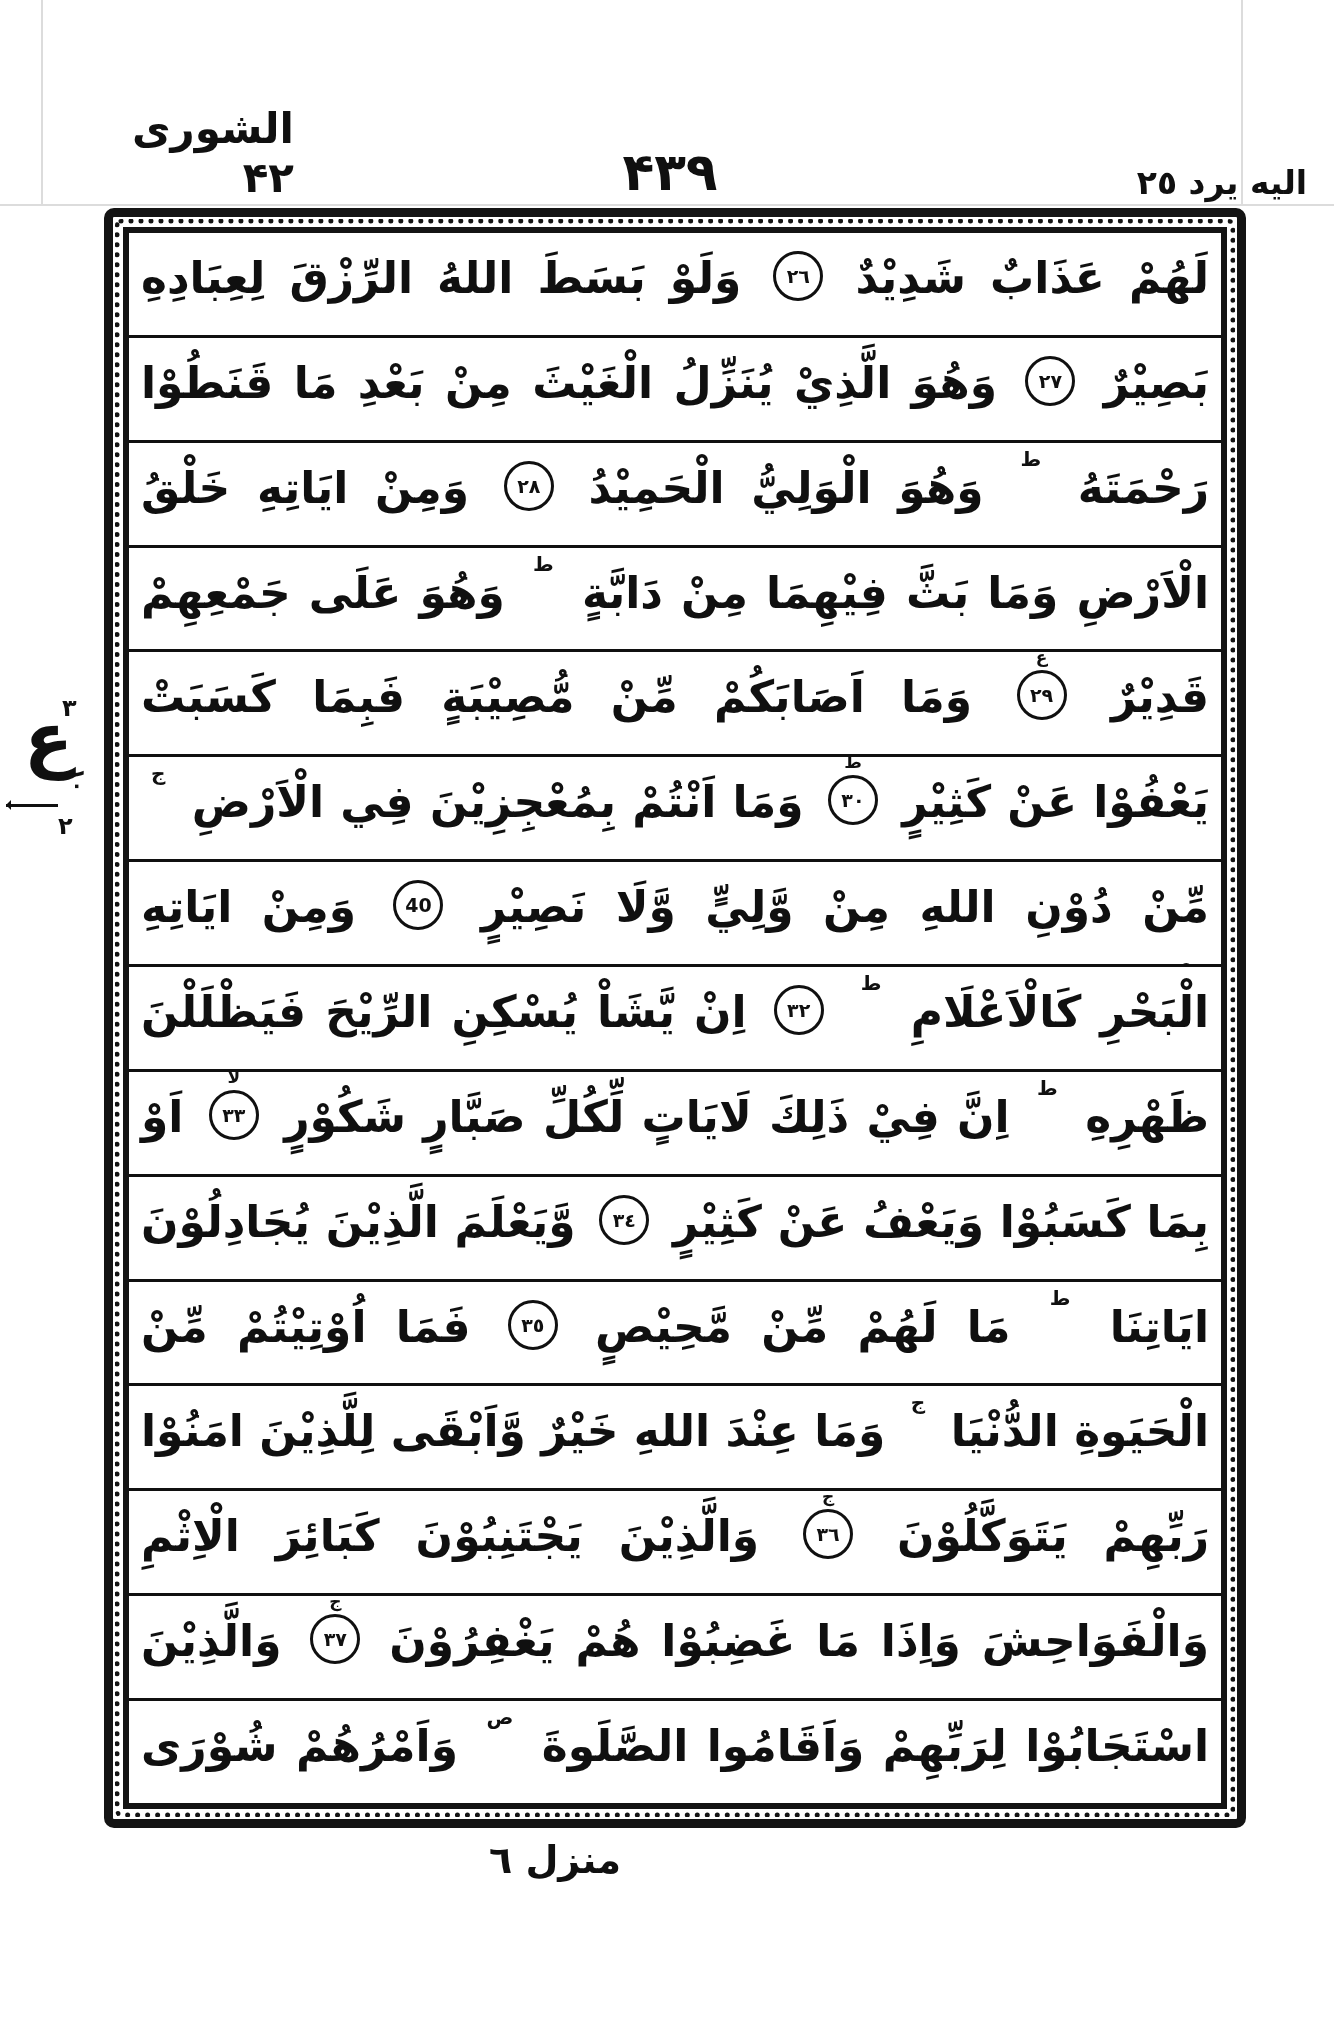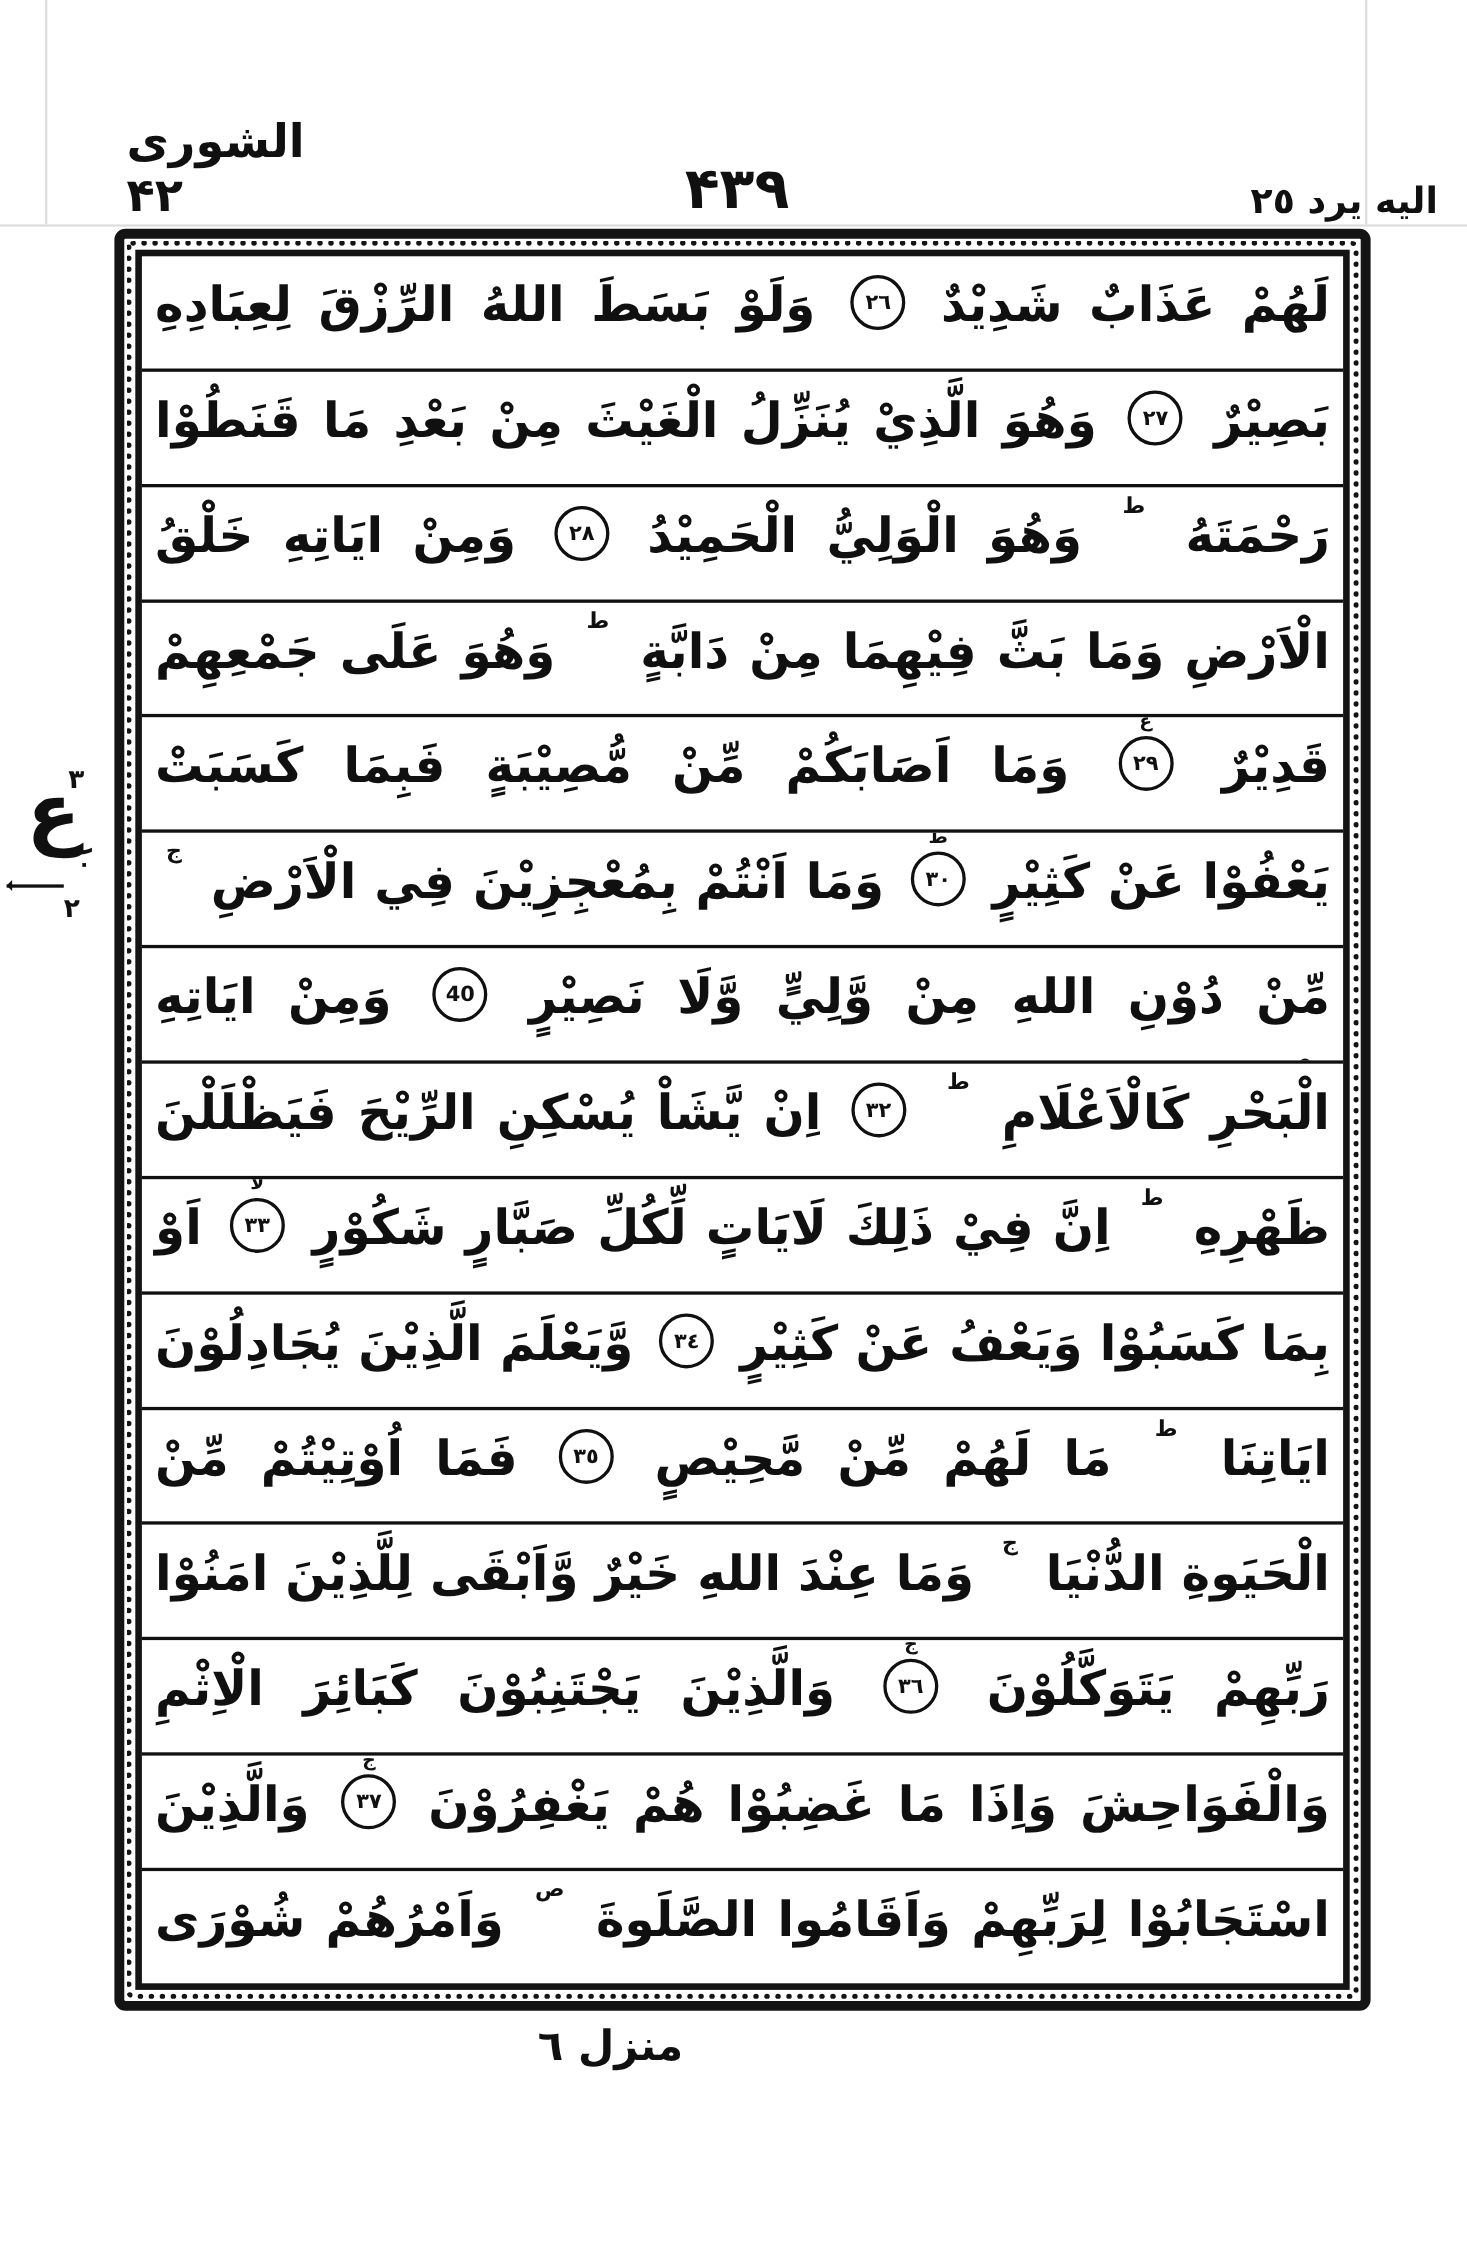--- a/index.html
+++ b/index.html
@@ -8,21 +8,21 @@
     font-family:"DejaVu Sans",sans-serif;color:#101010;overflow:hidden;
   }
   
   .hairline{position:absolute;background:#dcdcdc;}
   .hl-h{left:0;top:204px;width:1334px;height:2px;}
   .hl-v-left{left:41px;top:0;width:2px;height:204px;}
   .hl-v-right{left:1241px;top:0;width:2px;height:204px;}
 
   
   .header{position:absolute;top:116px;left:0;width:1334px;height:86px;}
-  .surah-label{position:absolute;right:1040px;left:115px;bottom:0;text-align:left;
+  .surah-label{position:absolute;right:1040px;left:115px;bottom:0;text-align:right;
     font-size:42px;font-weight:bold;direction:rtl;}
   .page-number{position:absolute;left:600px;width:140px;bottom:0;text-align:center;
     font-size:52px;font-weight:bold;letter-spacing:6px;}
   .juz-label{position:absolute;left:1020px;right:0;bottom:0;padding-left:90px;
     font-size:33px;font-weight:bold;direction:rtl;text-align:center;box-sizing:border-box;}
 
   
   .frame-outer{position:absolute;left:104px;top:208px;width:1142px;height:1620px;
     border:9px solid #141414;border-radius:10px;padding:2px;box-sizing:border-box;z-index:2;}
   .frame-dots{width:100%;height:100%;border:5px dotted #141414;border-radius:6px;

